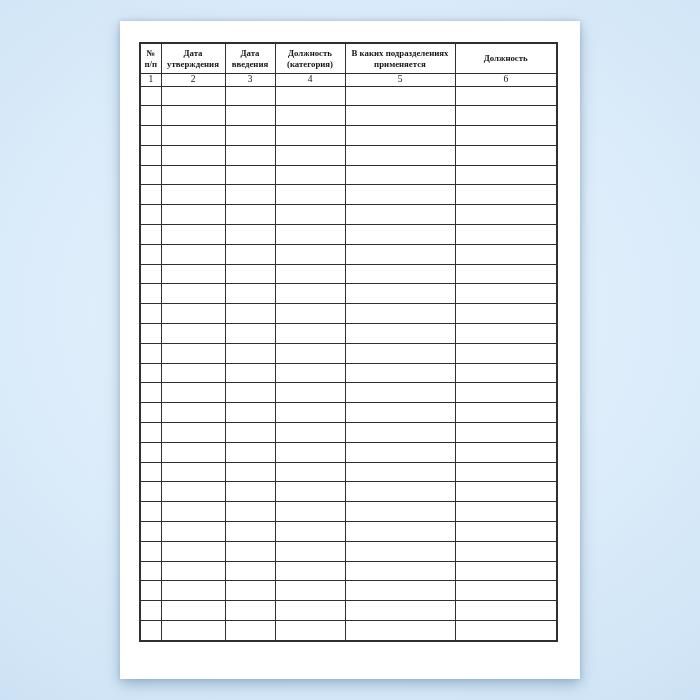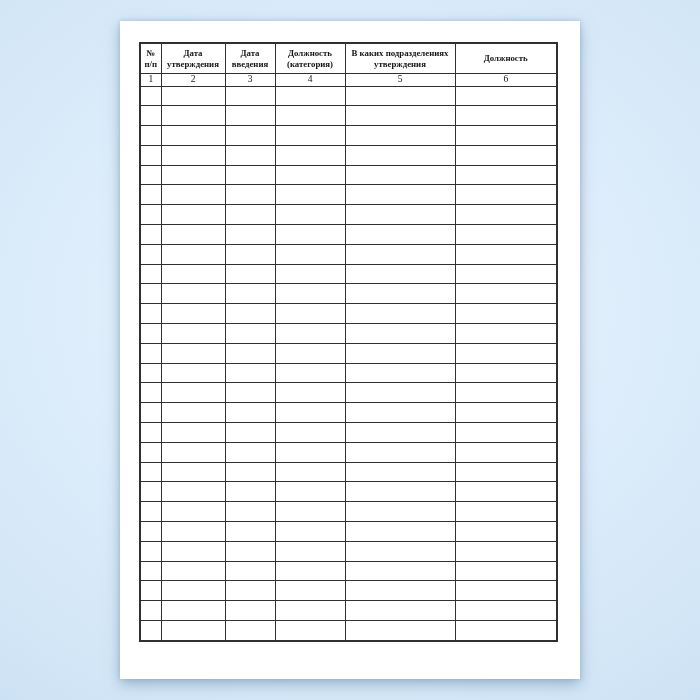--- a/index.html
+++ b/index.html
@@ -82,21 +82,21 @@
         <tr class="header-row">
           <th>№
 п/п</th>
           <th>Дата
 утверждения</th>
           <th>Дата
 введения</th>
           <th>Должность
 (категория)</th>
           <th>В каких подразделениях
-утверждения</th>
+применяется</th>
           <th>Должность</th>
         </tr>
         <tr class="number-row">
           <td>1</td>
           <td>2</td>
           <td>3</td>
           <td>4</td>
           <td>5</td>
           <td>6</td>
         </tr>

